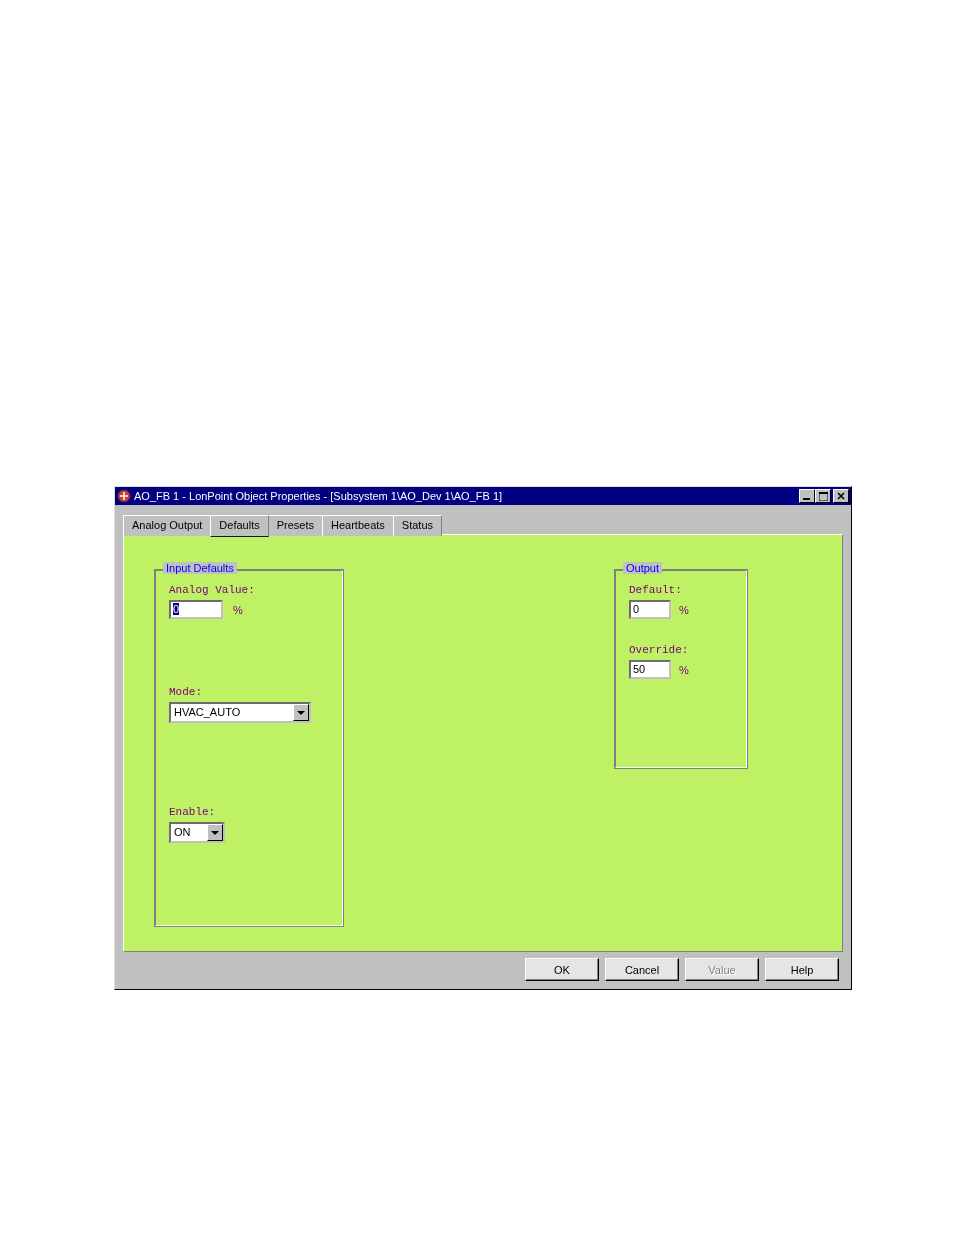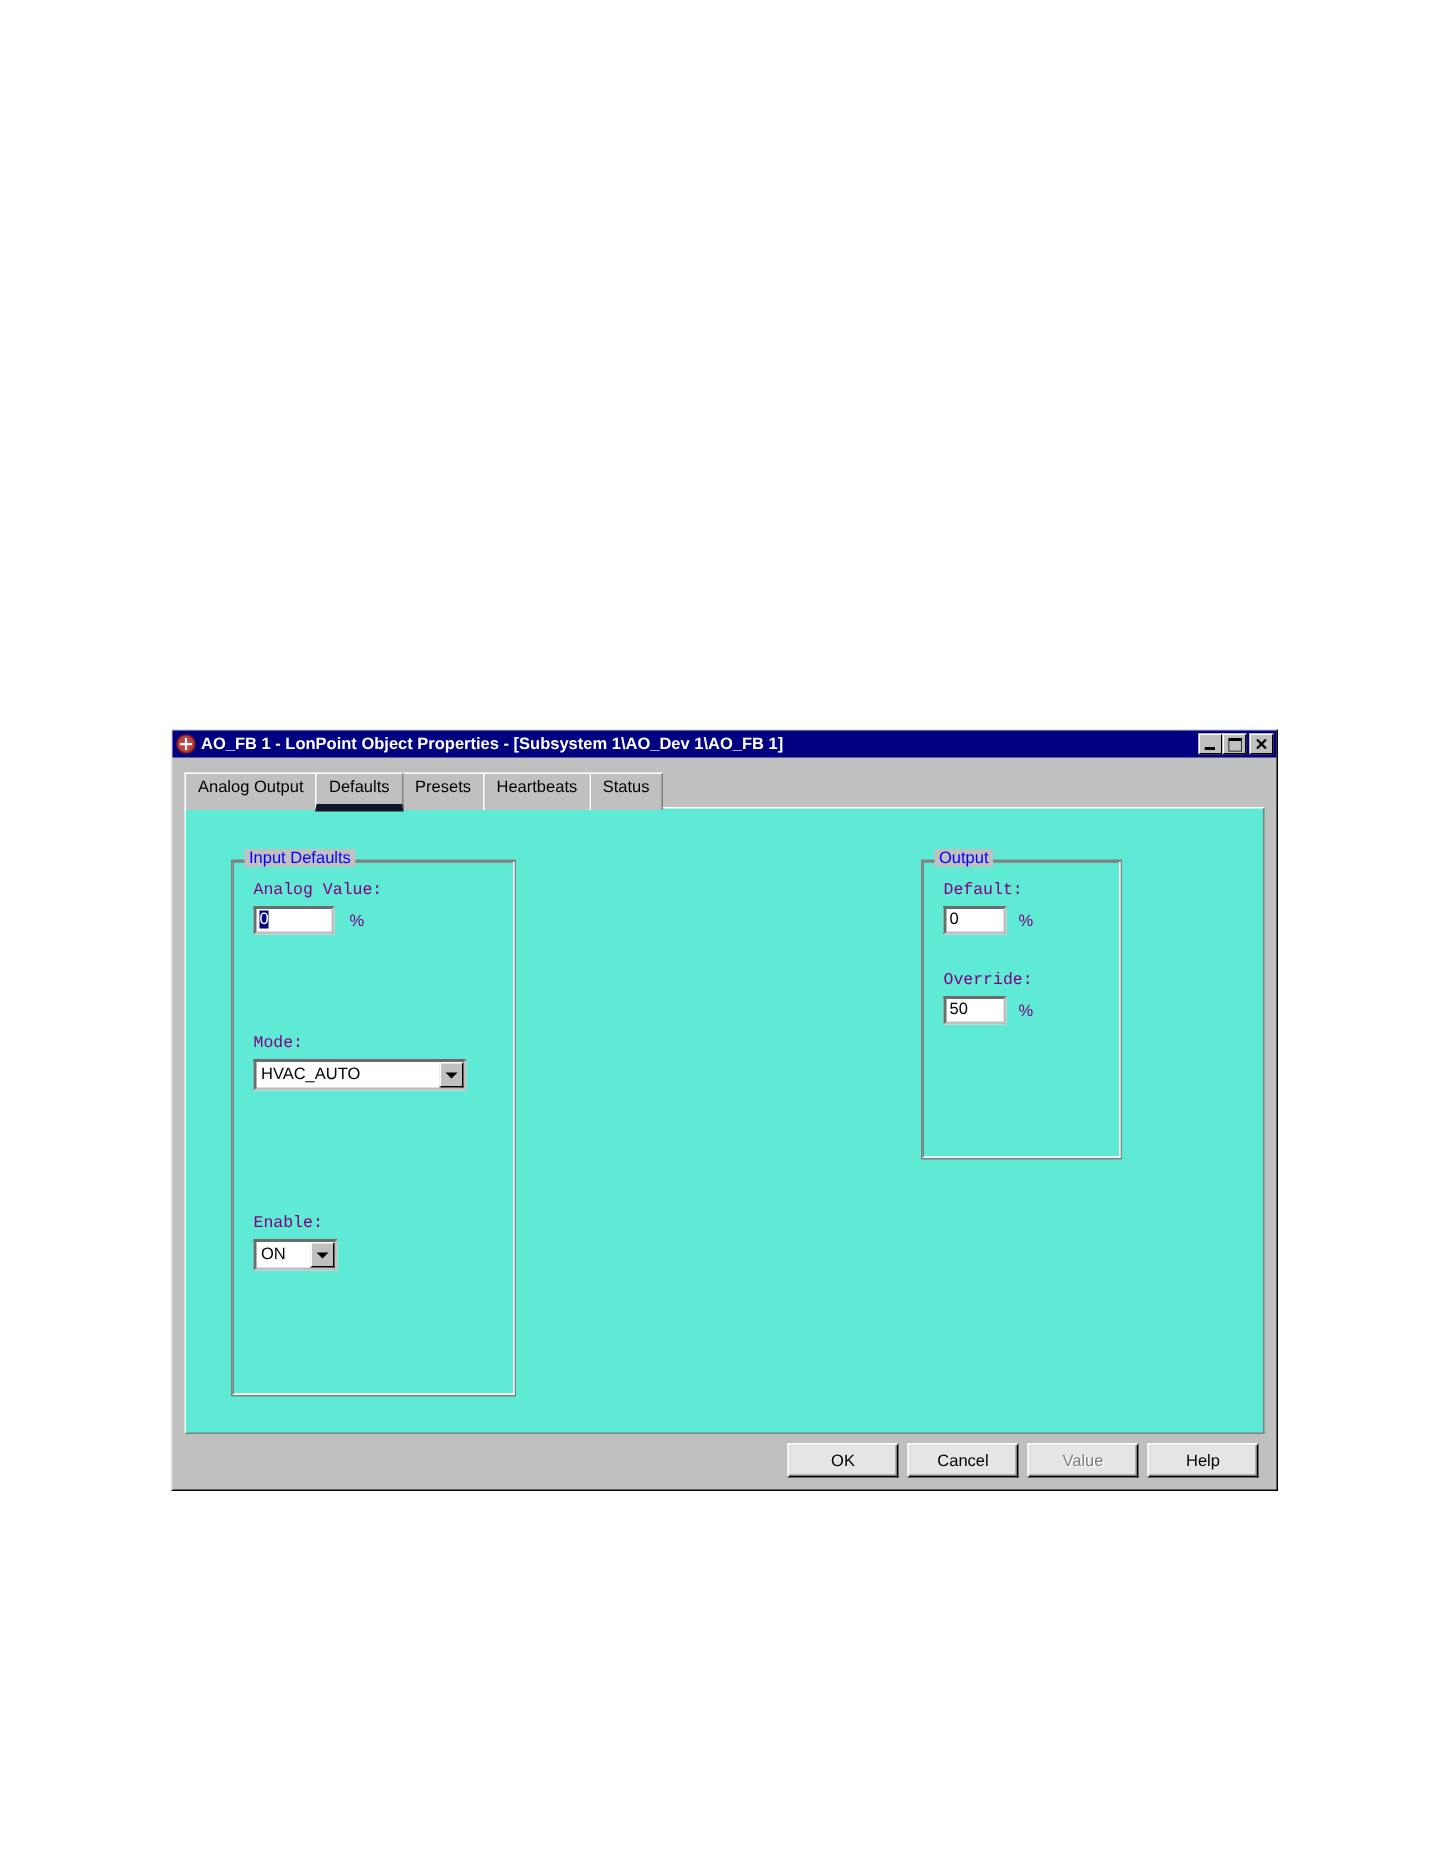--- a/index.html
+++ b/index.html
@@ -1,29 +1,29 @@
 <!DOCTYPE html>
 <html><head>
   <meta charset="utf-8">
   <style>
     * { box-sizing: border-box; margin: 0; padding: 0; font-family: "MS Sans Serif", Tahoma, sans-serif; font-size: 11px; }
     body { background: #fff; width: 954px; height: 1235px; position: relative; }
     .window { position: absolute; left: 114px; top: 486px; width: 738px; background: #c0c0c0; border: 1px solid #000; border-top-color: #dfdfdf; border-left-color: #dfdfdf; }
     .titlebar { background: #000080; color: #fff; display: flex; align-items: center; height: 18px; padding: 0 2px; }
     .titlebar-icon { width: 14px; height: 14px; margin-right: 3px; display:flex; align-items:center; justify-content:center; }
     .titlebar-icon svg { width:14px; height:14px; }
-    .titlebar-text { flex: 1; font-weight: bold; font-size: 11px; white-space: nowrap; overflow: hidden; }
+    .titlebar-text { flex: 1; font-weight: normal; font-size: 11px; white-space: nowrap; overflow: hidden; }
     .titlebar-buttons { display: flex; gap: 0; }
     .titlebar-btn { width: 16px; height: 14px; background: #c0c0c0; border: 1px solid #000; border-top-color:#fff; border-left-color:#fff; display:flex; align-items:center; justify-content:center; font-size:9px; font-family: Marlett, Arial; cursor:default; }
     .titlebar-btn:last-child { margin-left: 2px; }
     .client { padding: 8px 8px 6px 8px; }
     .tabrow { display:flex; position: relative; top: 2px; z-index: 2; }
     .tab { background:#c0c0c0; border: 1px solid #808080; border-bottom: none; border-top-color:#fff; border-left-color:#fff; padding: 3px 8px 4px 8px; font-size: 11px; cursor: default; margin-right: -1px; }
-    .tab.active { position: relative; z-index: 3; padding-bottom: 5px; border-bottom: 5px solid #0f172a; margin-bottom: -1px; }
-    .tabpanel { border: 1px solid #808080; border-top-color:#fff; border-left-color:#fff; background:#5eead4; height: 418px; position: relative; }
+    .tab.active { position: relative; z-index: 3; padding-bottom: 5px; border-bottom: 1px solid #0f172a; margin-bottom: -1px; }
+    .tabpanel { border: 1px solid #808080; border-top-color:#fff; border-left-color:#fff; background:#bef264; height: 418px; position: relative; }
     .groupbox { position: absolute; border: 1px solid #808080; box-shadow: inset -1px -1px 0 #fff, inset 1px 1px 0 #808080; }
     .groupbox-outline { position:absolute; inset:0; border:1px solid #fff; border-top-color:#808080; border-left-color:#808080; pointer-events:none; }
     .group-input { left: 30px; top: 34px; width: 190px; height: 358px; }
     .group-output { left: 490px; top: 34px; width: 134px; height: 200px; padding-left: 16px; }
     .legend { position:absolute; top:-8px; left:8px; background:#c0c0c0; padding:0 3px; color:#0000ff; font-size:11px; }
     .label { color:#800080; font-size:11px; position:absolute;font-family:Liberation Mono, monospace; }
     .textbox { position:absolute; background:#fff; border:2px inset #c0c0c0; height:19px; padding:1px 2px; font-size:11px; }
     .sel { background:#000080; color:#fff; }
     .unit { position:absolute; color:#800080; font-size:11px; }
     .combobox { position:absolute; background:#fff; border:2px inset #c0c0c0; height:21px; display:flex; align-items:stretch; }

